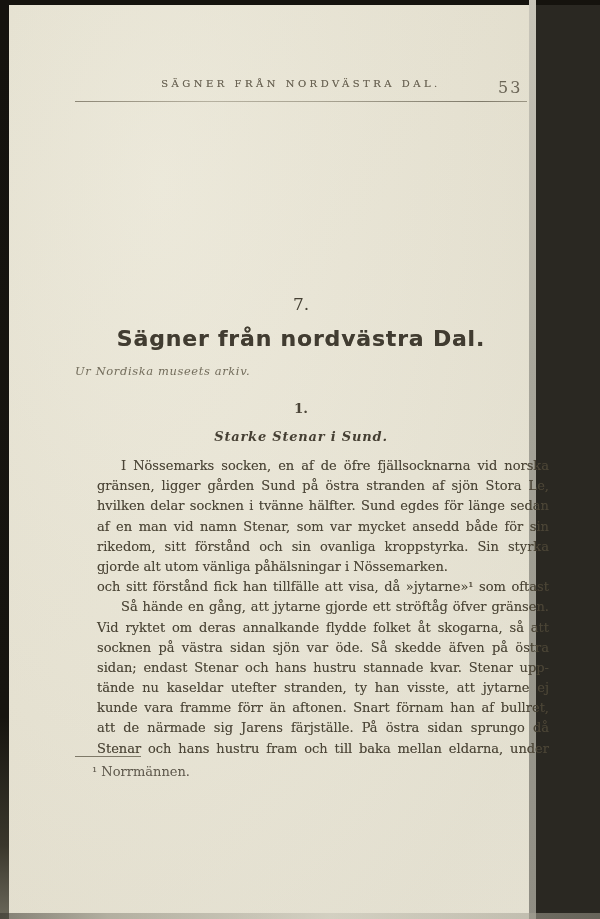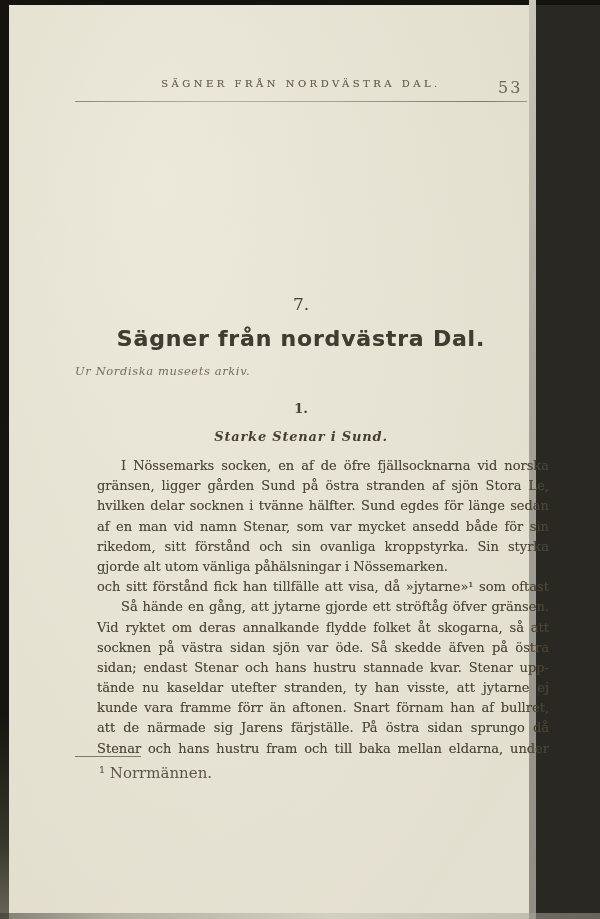--- a/index.html
+++ b/index.html
@@ -100,22 +100,22 @@
   }
   .bline.first { text-indent: 24px; }
   .bline.parend { text-align-last: left; }
 
   
   .footnote-rule {
     position: absolute; left: 75px; top: 756px; width: 66px; height: 1px;
     background: #7e7968;
   }
   .footnote {
-    position: absolute; left: 99px; top: 764px; width: 430px;
-    font-size: 15px; color: #5c564a;
+    position: absolute; left: 92px; top: 764px; width: 430px;
+    font-size: 13px; color: #5c564a;
   }
 </style>
 </head>
 <body>
 
 <div class="scan">
 
   <div class="paper-grain"></div>
   <div class="edge-left"></div>
   <div class="edge-top"></div>

